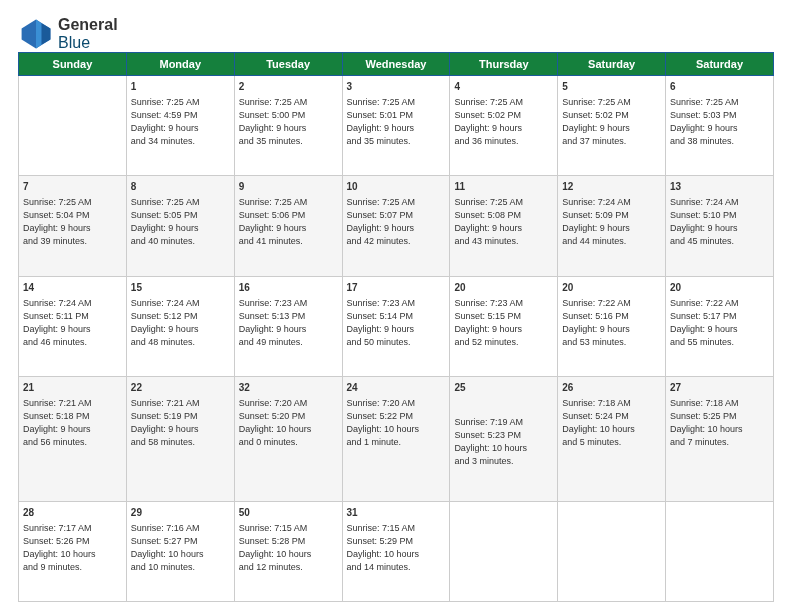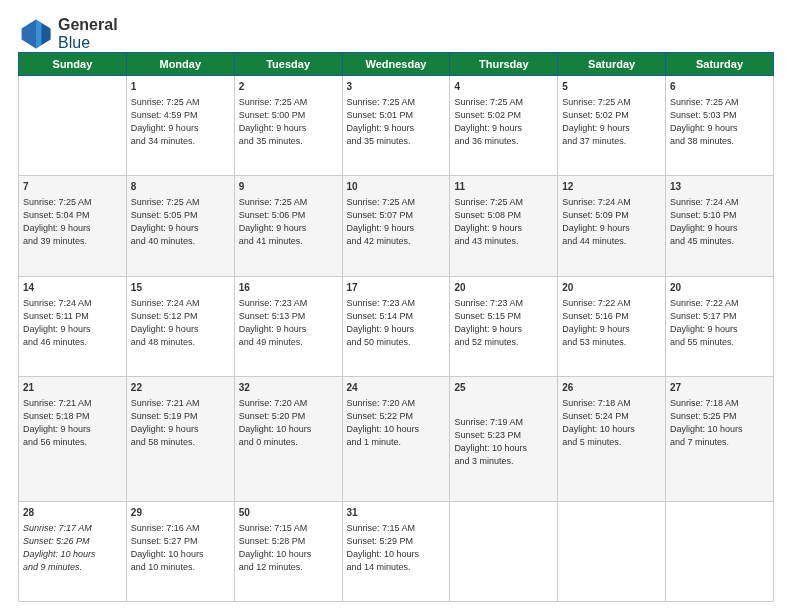--- a/index.html
+++ b/index.html
@@ -324,21 +324,21 @@
             <span class="day-number">27</span>
             <div class="cell-content" style="white-space: pre-line;">Sunrise: 7:18 AM
 Sunset: 5:25 PM
 Daylight: 10 hours
 and 7 minutes.</div>
           </td>
         </tr>
         <tr>
           <td>
             <span class="day-number">28</span>
-            <div class="cell-content" style="white-space: pre-line; font-style: italic;">Sunrise: 7:17 AM
+            <div class="cell-content" style="white-space: pre-line;">Sunrise: 7:17 AM
 Sunset: 5:26 PM
 Daylight: 10 hours
 and 9 minutes.</div>
           </td>
           <td>
             <span class="day-number">29</span>
             <div class="cell-content" style="white-space: pre-line;">Sunrise: 7:16 AM
 Sunset: 5:27 PM
 Daylight: 10 hours
 and 10 minutes.</div>

